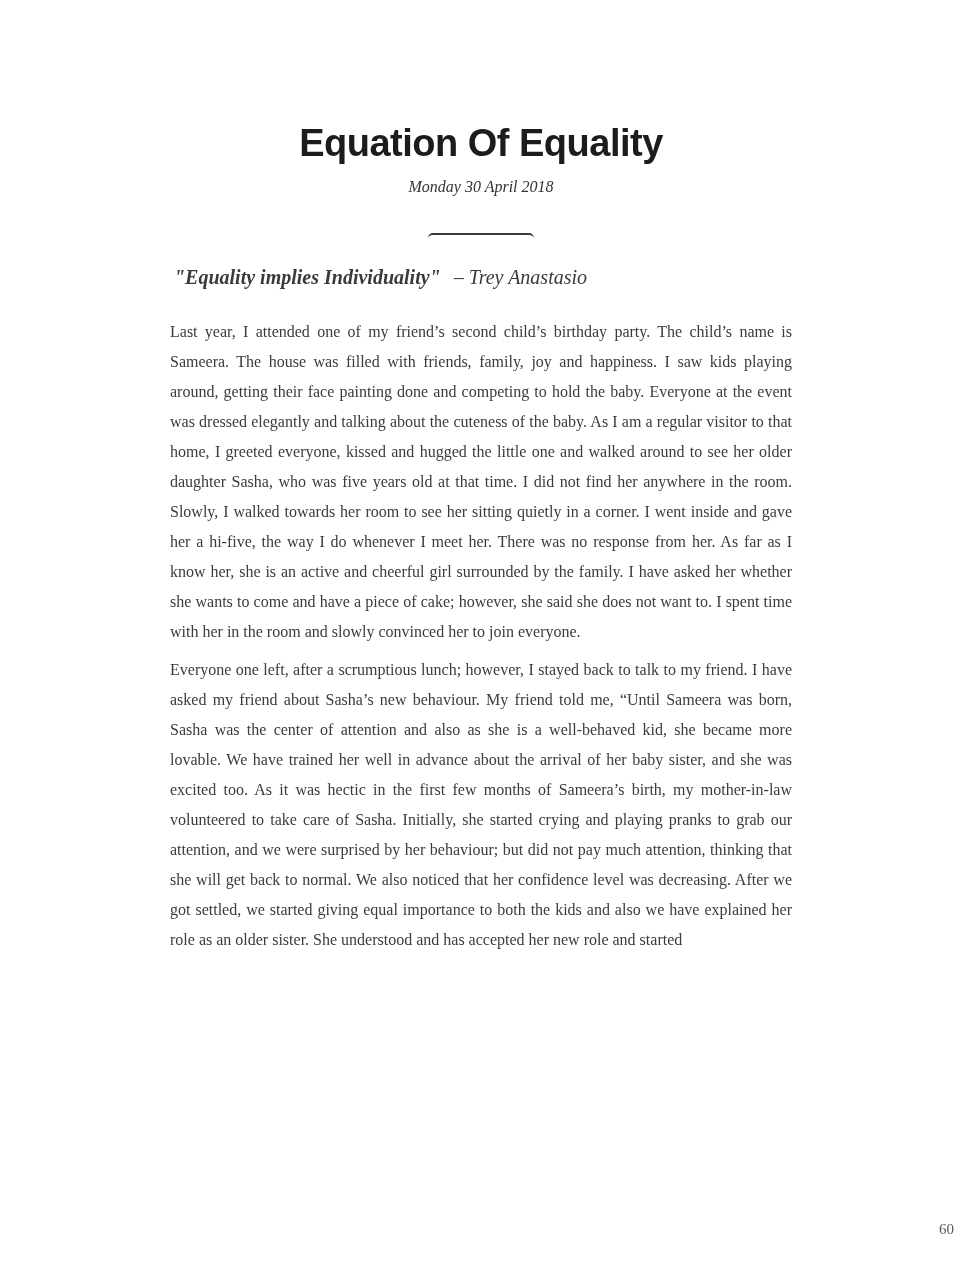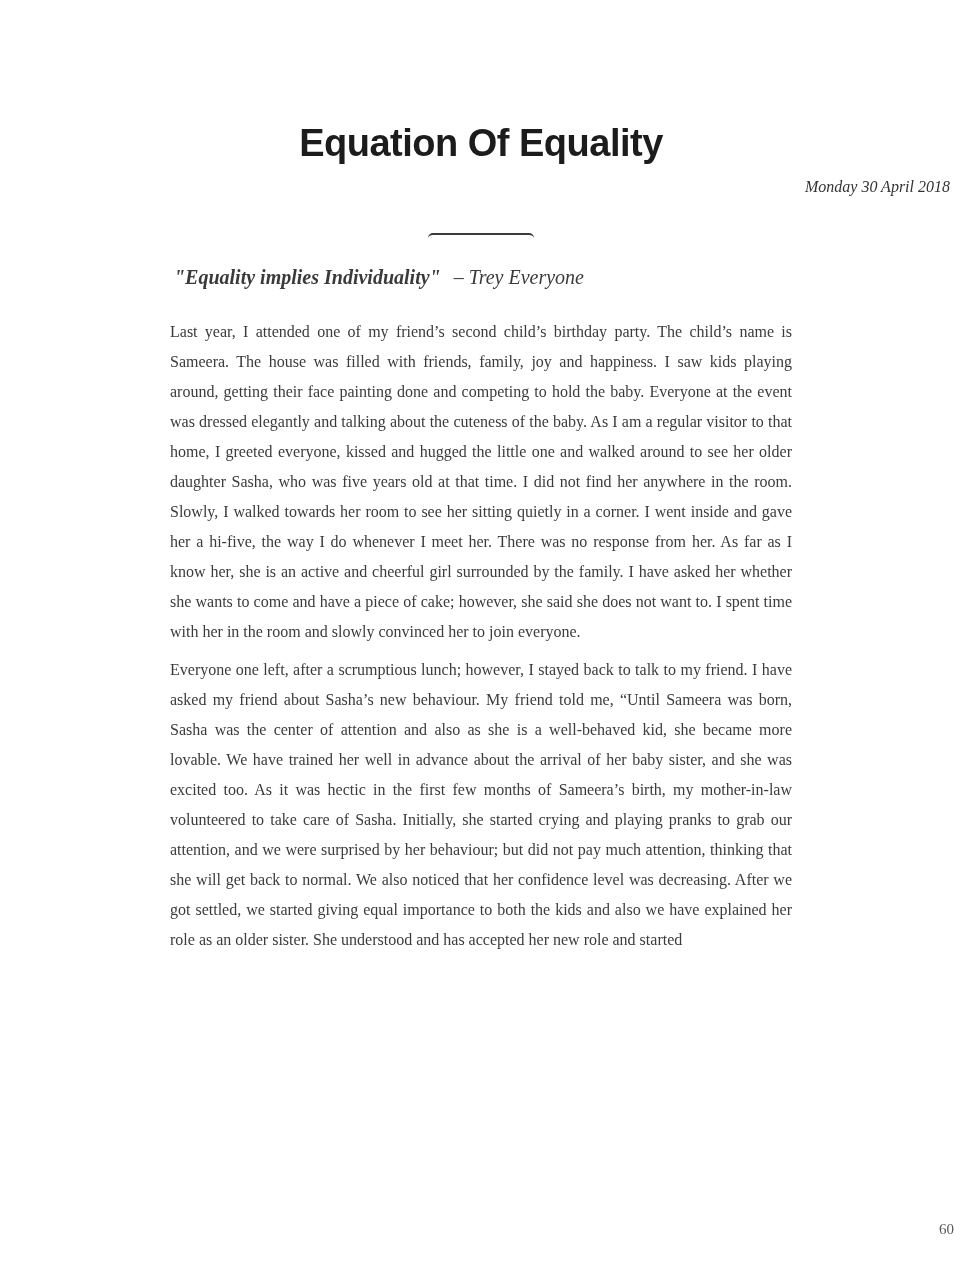--- a/index.html
+++ b/index.html
@@ -20,21 +20,21 @@
   .title {
     text-align: center;
     font-family: "Liberation Sans", "DejaVu Sans", sans-serif;
     font-weight: 700;
     font-size: 38px;
     line-height: 46px;
     letter-spacing: -0.5px;
     color: #1c1c1c;
   }
   .date {
-    text-align: right;
+    text-align: center;
     font-style: italic;
     font-size: 16px;
     line-height: 19px;
     color: #333333;
     margin-top: 3px;
   }
   .divider {
     width: 106px;
     border: 0;
     border-top: 2px solid #3a3a3a;
@@ -76,21 +76,21 @@
 <div class="page">
 
   <h1 class="title">Equation Of Equality</h1>
 
   <div class="date">Monday 30 April 2018</div>
 
   <hr class="divider">
 
   <div class="content">
 
-    <p class="quote"><span class="quote-text">"Equality implies Individuality"</span><span class="quote-attr"> – Trey Everyone</span></p>
+    <p class="quote"><span class="quote-text">"Equality implies Individuality"</span><span class="quote-attr"> – Trey Anastasio</span></p>
 
     <p class="body-para">Last year, I attended one of my friend’s second child’s birthday party. The child’s name is Sameera. The house was filled with friends, family, joy and happiness. I saw kids playing around, getting their face painting done and competing to hold the baby. Everyone at the event was dressed elegantly and talking about the cuteness of the baby. As I am a regular visitor to that home, I greeted everyone, kissed and hugged the little one and walked around to see her older daughter Sasha, who was five years old at that time. I did not find her anywhere in the room. Slowly, I walked towards her room to see her sitting quietly in a corner. I went inside and gave her a hi-five, the way I do whenever I meet her. There was no response from her. As far as I know her, she is an active and cheerful girl surrounded by the family. I have asked her whether she wants to come and have a piece of cake; however, she said she does not want to. I spent time with her in the room and slowly convinced her to join everyone.</p>
 
     <p class="body-para">Everyone one left, after a scrumptious lunch; however, I stayed back to talk to my friend. I have asked my friend about Sasha’s new behaviour. My friend told me, “Until Sameera was born, Sasha was the center of attention and also as she is a well-behaved kid, she became more lovable. We have trained her well in advance about the arrival of her baby sister, and she was excited too. As it was hectic in the first few months of Sameera’s birth, my mother-in-law volunteered to take care of Sasha. Initially, she started crying and playing pranks to grab our attention, and we were surprised by her behaviour; but did not pay much attention, thinking that she will get back to normal. We also noticed that her confidence level was decreasing. After we got settled, we started giving equal importance to both the kids and also we have explained her role as an older sister. She understood and has accepted her new role and started</p>
 
   </div>
 
   <div class="page-number">60</div>
 
 </div>

